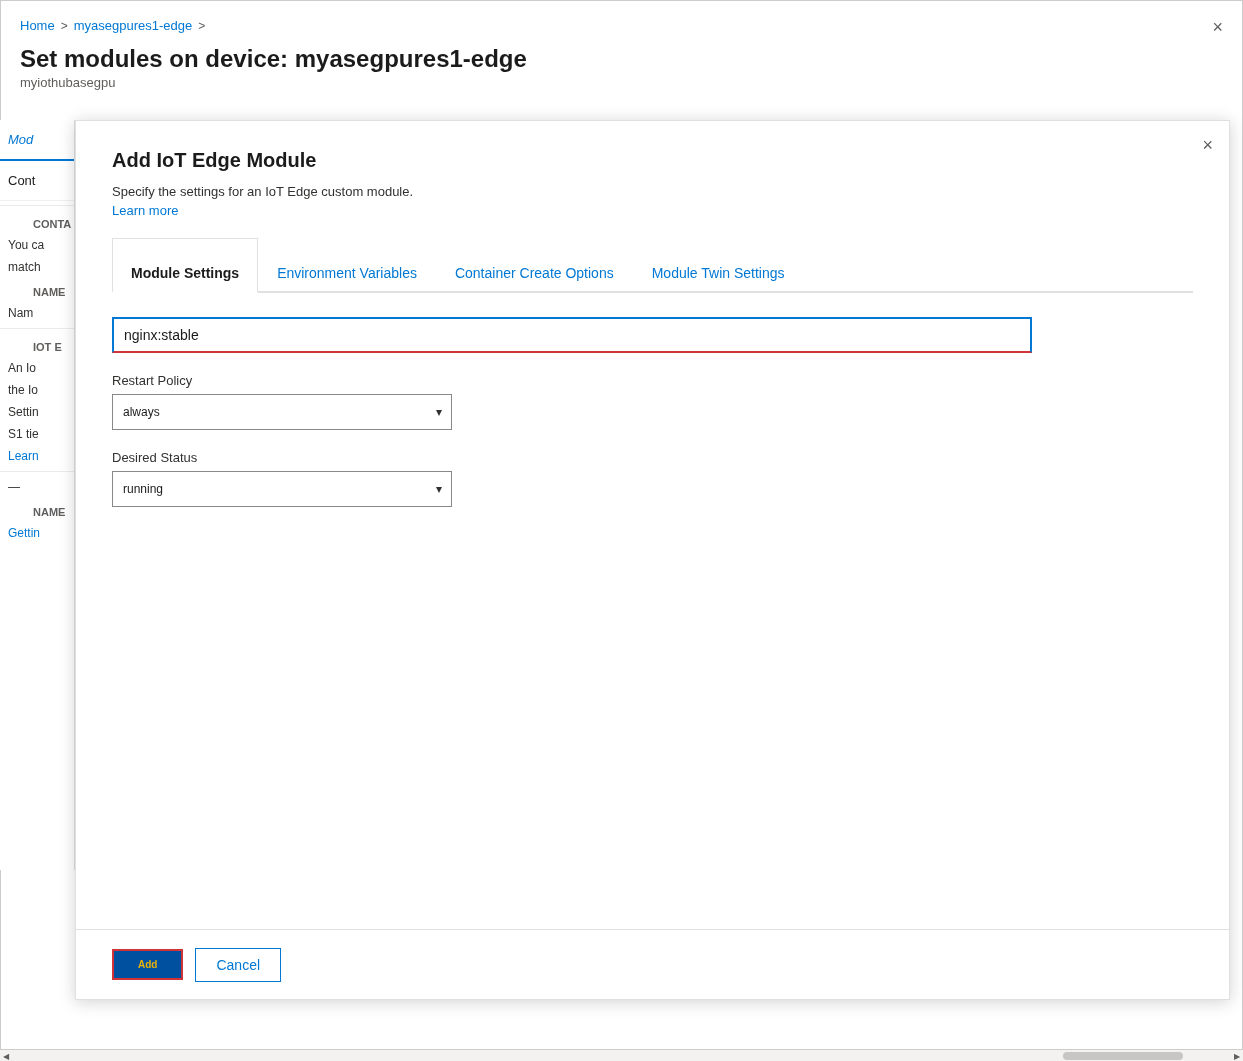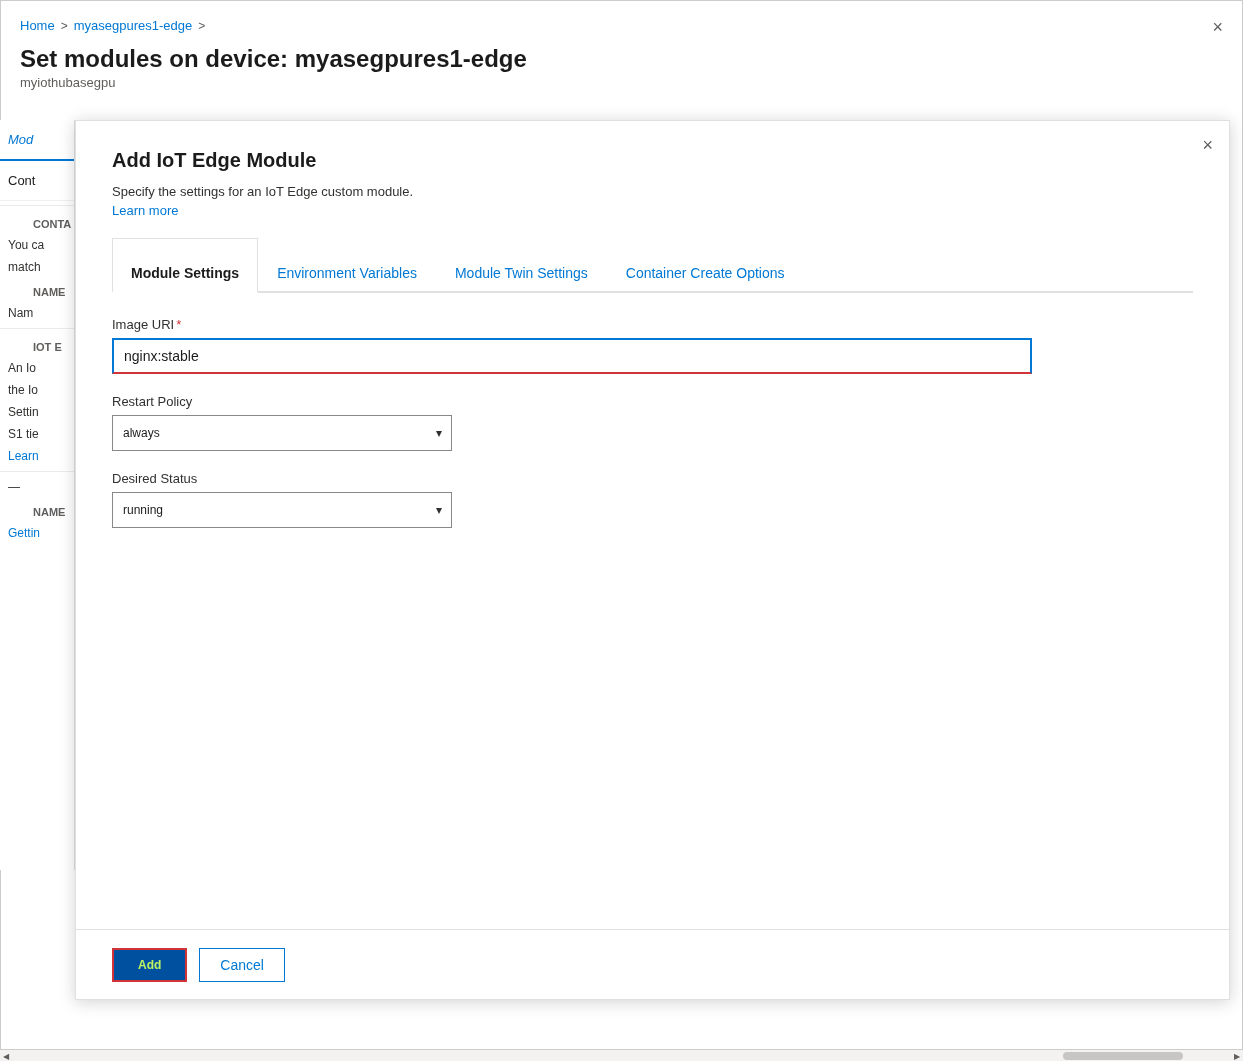--- a/index.html
+++ b/index.html
@@ -265,24 +265,24 @@
       background: #fff;
       border-top: 1px solid #e0e0e0;
       display: flex;
       align-items: center;
       padding: 0 36px;
       gap: 12px;
     }
 
     .btn-primary {
       background: #0050a0;
-      color: #bef264;
+      color: #eab308;
       border: 2px solid #d13438;
       padding: 8px 24px;
-      font-size: 12px;
+      font-size: 10px;
       font-weight: 600;
       cursor: pointer;
       font-family: inherit;
     }
 
     .btn-secondary {
       background: #fff;
       color: #0078d4;
       border: 1px solid #0078d4;
       padding: 8px 20px;
@@ -393,28 +393,25 @@
 
   <div class="modal-content">
     <div class="modal-title">Add IoT Edge Module</div>
     <div class="modal-description">Specify the settings for an IoT Edge custom module.</div>
     <a class="modal-learn-more">Learn more</a>
 
 
     <div class="tab-bar">
       <div class="tab-item active">Module Settings</div>
       <div class="tab-item">Environment Variables</div>
+      <div class="tab-item">Container Create Options</div>
       <div class="tab-item">Module Twin Settings</div>
-      <div class="tab-item">Container Create Options</div>
     </div>
 
     <div class="form-group">
-      <label class="form-label">
-        <span>Image URI</span><span class="required-star">*</span>
-      </label>
       <input type="text" class="form-input image-uri-input" value="nginx:stable" style="">
     </div>
 
     <div class="form-group">
       <label class="form-label">Restart Policy</label>
       <div class="form-select-wrapper">
         <select class="form-select">
           <option value="always">always</option>
           <option value="never">never</option>
           <option value="on-failure">on-failure</option>

